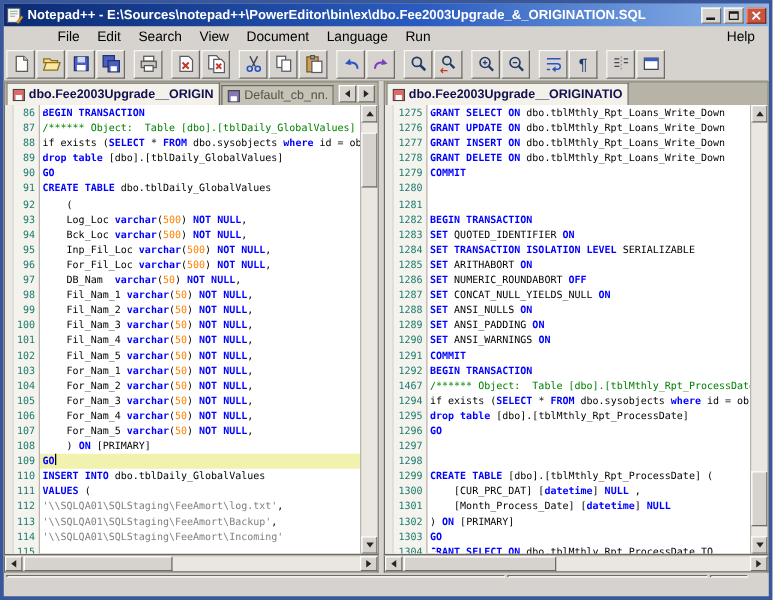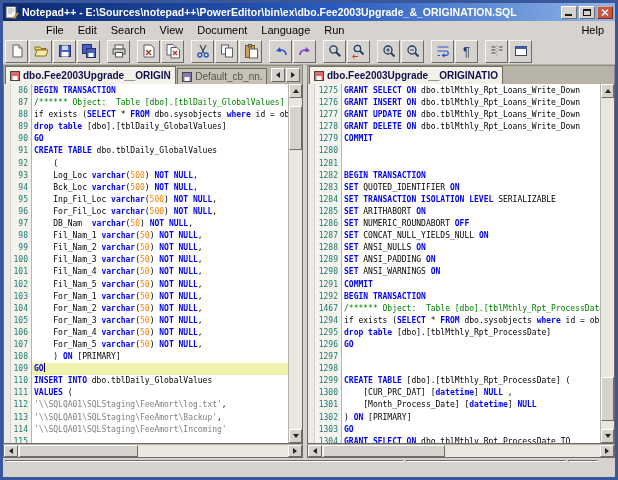--- a/index.html
+++ b/index.html
@@ -63,21 +63,21 @@
   .editor { flex:1; min-height:0; display:flex; background:#fff;
             border:1px solid #6e6b64; border-top:none; position:relative; overflow:hidden; }
   .margin-marks { width:7px; flex:none; background:#eceae4; border-right:1px solid #d4d2ca; }
   .gutter { flex:none; background:#f4f3ee; color:var(--lnum,#1b7a6e);
             font:8px "DejaVu Sans Mono", monospace; line-height:12.1px; text-align:right;
             padding:1px 3px 0 1px; border-right:1px solid #b8b5ac; overflow:hidden; }
   #pane-left .gutter { width:21px; }
   #pane-right .gutter { width:27px; }
   .ln { height:12.1px; }
   .code { flex:1; min-width:0; overflow:hidden; font:8px "DejaVu Sans Mono", monospace;
-          line-height:12.1px; padding-top:1px; }
+          line-height:12.1px; padding-top:1px;border-radius:13px; }
   .row { height:12.1px; white-space:pre; padding-left:2px; }
   .row.cur { background:var(--curline,#f0f2ae); }
   .sg-k { color:var(--kw,#0000ff); font-weight:bold; }
   .sg-n { color:var(--numc,#ff8000); }
   .sg-s { color:var(--strc,#808080); }
   .sg-c { color:var(--comc,#008000); }
   .sg-p { color:var(--plain,#000); }
   .caret { display:inline-block; width:1px; height:9px; background:#000; vertical-align:-1px; }
 
   
@@ -502,22 +502,22 @@
             <div class="ln">1298</div>
             <div class="ln">1299</div>
             <div class="ln">1300</div>
             <div class="ln">1301</div>
             <div class="ln">1302</div>
             <div class="ln">1303</div>
             <div class="ln">1304</div>
           </div>
         <div class="code">
             <div class="row"><span class="sg-k">GRANT SELECT ON</span><span class="sg-p"> dbo.tblMthly_Rpt_Loans_Write_Down</span></div>
+            <div class="row"><span class="sg-k">GRANT UPDATE ON</span><span class="sg-p"> dbo.tblMthly_Rpt_Loans_Write_Down</span></div>
             <div class="row"><span class="sg-k">GRANT INSERT ON</span><span class="sg-p"> dbo.tblMthly_Rpt_Loans_Write_Down</span></div>
-            <div class="row"><span class="sg-k">GRANT UPDATE ON</span><span class="sg-p"> dbo.tblMthly_Rpt_Loans_Write_Down</span></div>
             <div class="row"><span class="sg-k">GRANT DELETE ON</span><span class="sg-p"> dbo.tblMthly_Rpt_Loans_Write_Down</span></div>
             <div class="row"><span class="sg-k">COMMIT</span></div>
             <div class="row"></div>
             <div class="row"></div>
             <div class="row"><span class="sg-k">BEGIN TRANSACTION</span></div>
             <div class="row"><span class="sg-k">SET</span><span class="sg-p"> QUOTED_IDENTIFIER </span><span class="sg-k">ON</span></div>
             <div class="row"><span class="sg-k">SET TRANSACTION ISOLATION LEVEL</span><span class="sg-p"> SERIALIZABLE</span></div>
             <div class="row"><span class="sg-k">SET</span><span class="sg-p"> ARITHABORT </span><span class="sg-k">ON</span></div>
             <div class="row"><span class="sg-k">SET</span><span class="sg-p"> NUMERIC_ROUNDABORT </span><span class="sg-k">OFF</span></div>
             <div class="row"><span class="sg-k">SET</span><span class="sg-p"> CONCAT_NULL_YIELDS_NULL </span><span class="sg-k">ON</span></div>

